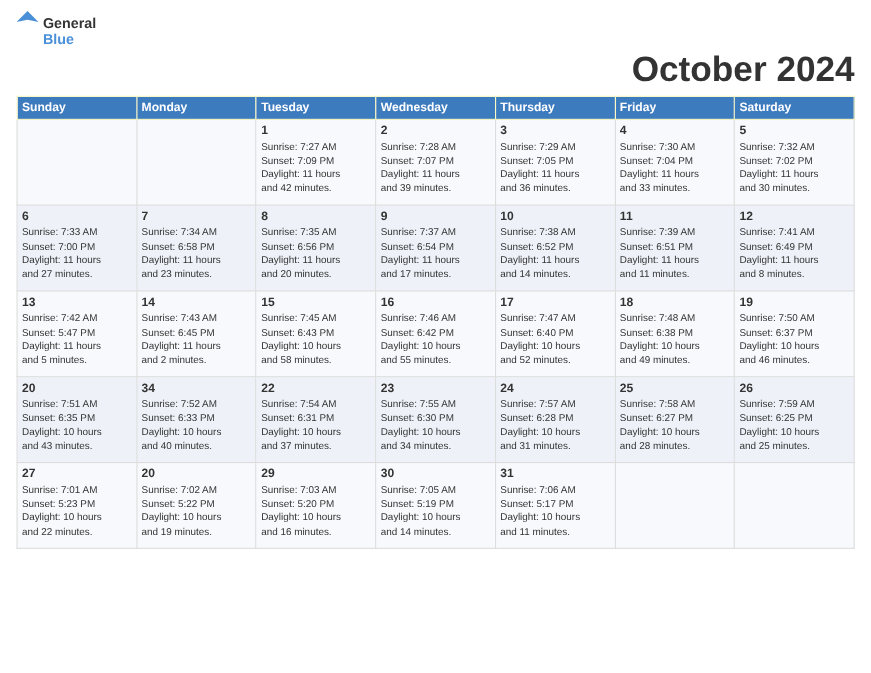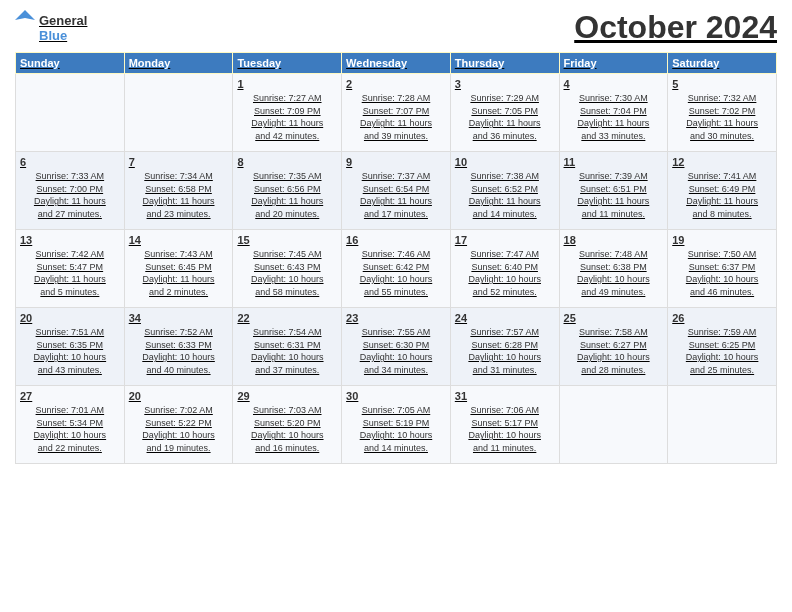--- a/index.html
+++ b/index.html
@@ -8,35 +8,35 @@
       background: #fff;
       width: 792px;
       height: 612px;
       overflow: hidden;
     }
     .page {
       width: 792px;
       height: 612px;
       padding: 10px 15px;
       background: #fff;
-      text-decoration: underline;
     }
     .header {
       display: flex;
       justify-content: space-between;
       align-items: flex-start;
       margin-bottom: 6px;
     }
     .logo {
       display: flex;
       align-items: center;
       gap: 4px;
     }
     .title-block {
       text-align: right;
+      margin-top: 36px;
     }
     .month-title {
       font-size: 32px;
       font-weight: bold;
       color: #333;
       line-height: 1.1;
     }
     .location-title {
       font-size: 14px;
       color: #555;
@@ -76,21 +76,20 @@
     }
     .day-num {
       font-size: 11px;
       font-weight: bold;
       display: block;
       margin-bottom: 2px;
     }
     .cell-content {
       font-size: 9px;
       line-height: 1.4;
-      text-align: center;
     }
   </style>
 </head>
 <body>
 
 <div class="page">
   <div class="header">
     <div class="logo">
     <div style="display:flex;align-items:center;gap:4px;">
       <svg width="20" height="36" viewBox="0 0 20 36">
@@ -309,21 +308,21 @@
             <div class="cell-content" style="white-space: pre-line;">Sunrise: 7:59 AM
 Sunset: 6:25 PM
 Daylight: 10 hours
 and 25 minutes.</div>
           </td>
         </tr>
         <tr>
           <td>
             <span class="day-num">27</span>
             <div class="cell-content" style="white-space: pre-line;">Sunrise: 7:01 AM
-Sunset: 5:34 PM
+Sunset: 5:23 PM
 Daylight: 10 hours
 and 22 minutes.</div>
           </td>
           <td>
             <span class="day-num">20</span>
             <div class="cell-content" style="white-space: pre-line;">Sunrise: 7:02 AM
 Sunset: 5:22 PM
 Daylight: 10 hours
 and 19 minutes.</div>
           </td>

